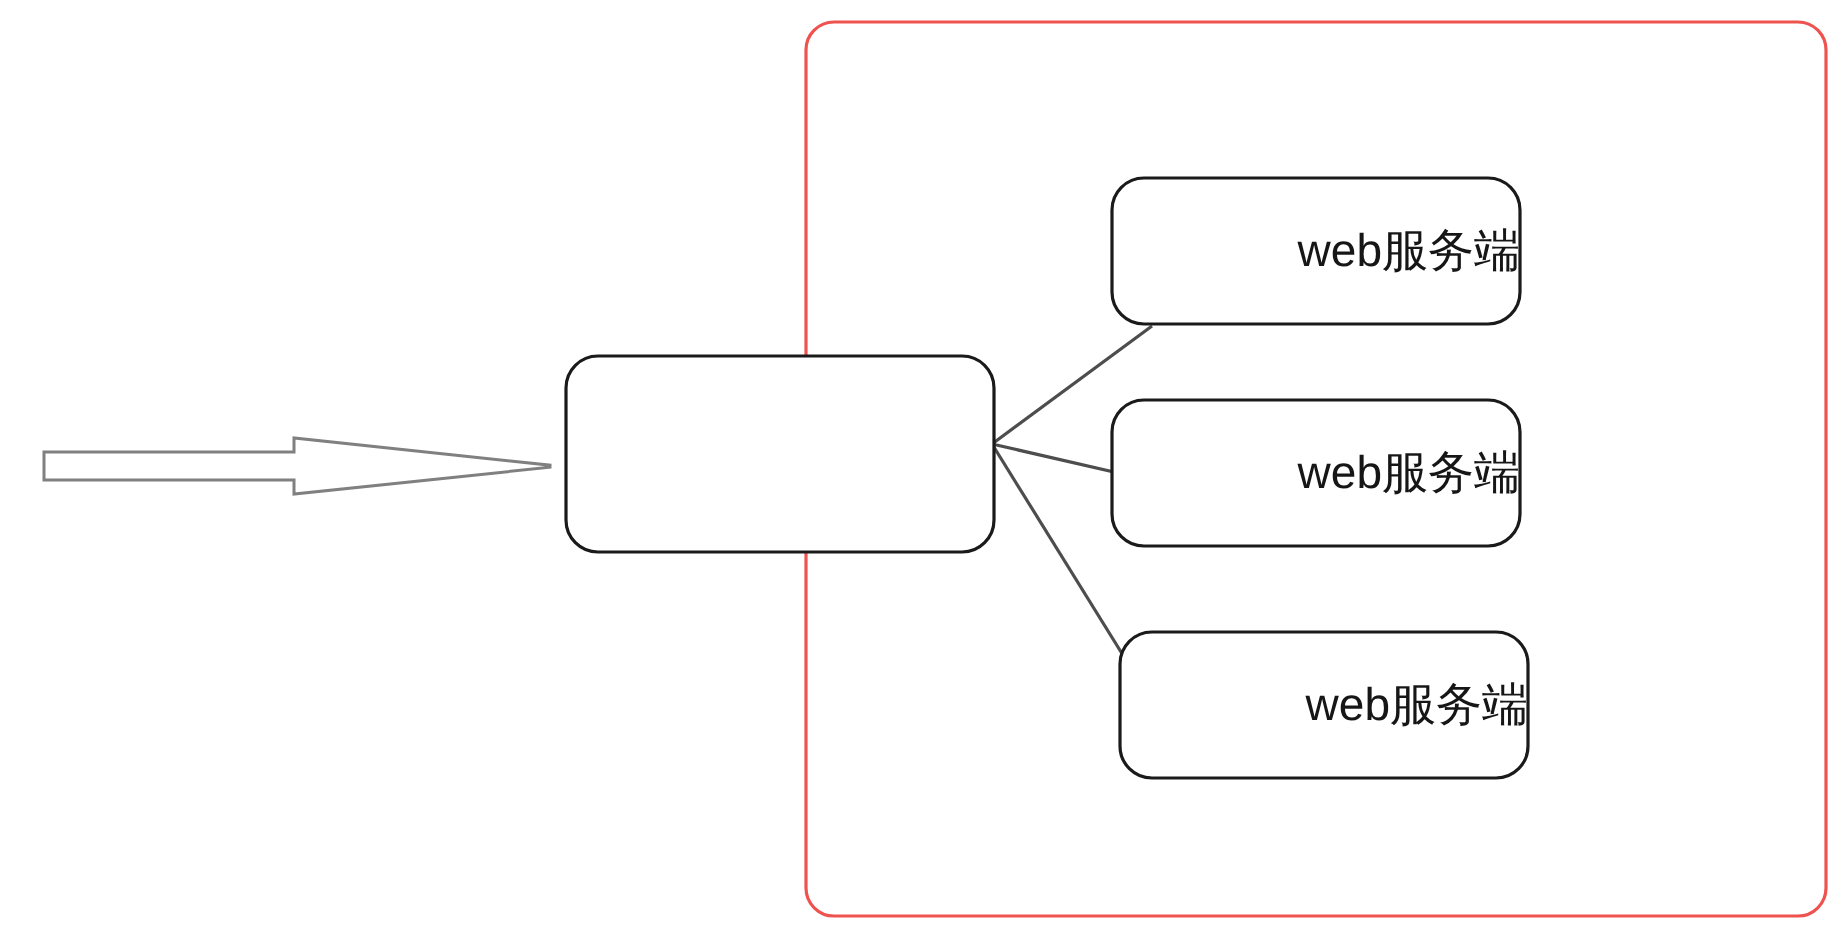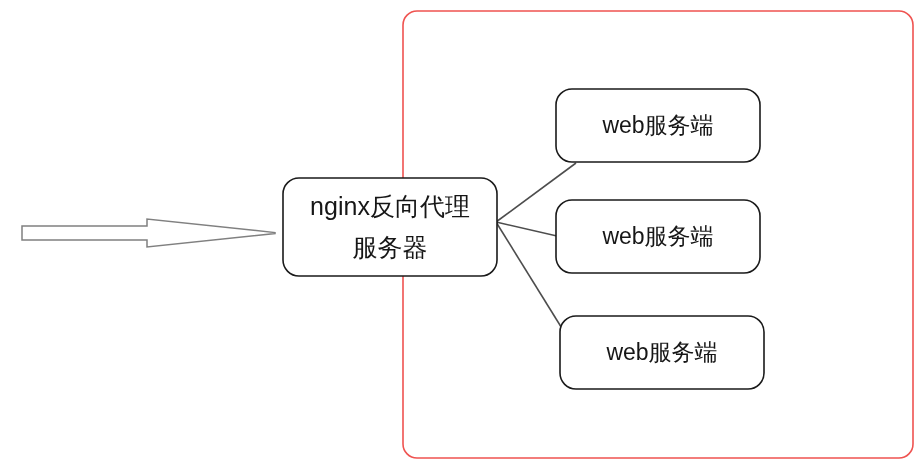--- a/index.html
+++ b/index.html
@@ -21,21 +21,21 @@
     position: absolute;
     left: 0;
     top: 0;
     width: 923px;
     height: 472px;
   }
   .node-label {
     position: absolute;
     display: flex;
     flex-direction: column;
-    align-items: center;
+    align-items: flex-end;
     justify-content: center;
     text-align: center;
     color: #161616;
     pointer-events: none;
   }
   .node-label span {
     display: block;
     white-space: nowrap;
   }
   #nginx-label {
@@ -74,24 +74,20 @@
       <line x1="496" y1="222" x2="563" y2="330" stroke="#4d4d4d" stroke-width="1.6"></line>
     </g>
 
     <rect x="283" y="178" width="214" height="98" rx="16" ry="16" fill="#ffffff" stroke="#1a1a1a" stroke-width="1.6"></rect>
 
     <rect x="556" y="89" width="204" height="73" rx="16" ry="16" fill="#ffffff" stroke="#1a1a1a" stroke-width="1.6"></rect>
     <rect x="556" y="200" width="204" height="73" rx="16" ry="16" fill="#ffffff" stroke="#1a1a1a" stroke-width="1.6"></rect>
     <rect x="560" y="316" width="204" height="73" rx="16" ry="16" fill="#ffffff" stroke="#1a1a1a" stroke-width="1.6"></rect>
   </svg>
 
-  <div class="node-label" id="nginx-label">
-    <span>nginx反向代理</span>
-    <span>服务器</span>
-  </div>
 
   <div class="node-label web-label" id="web-label-1">
     <span>web服务端</span>
   </div>
   <div class="node-label web-label" id="web-label-2">
     <span>web服务端</span>
   </div>
   <div class="node-label web-label" id="web-label-3">
     <span>web服务端</span>
   </div>

